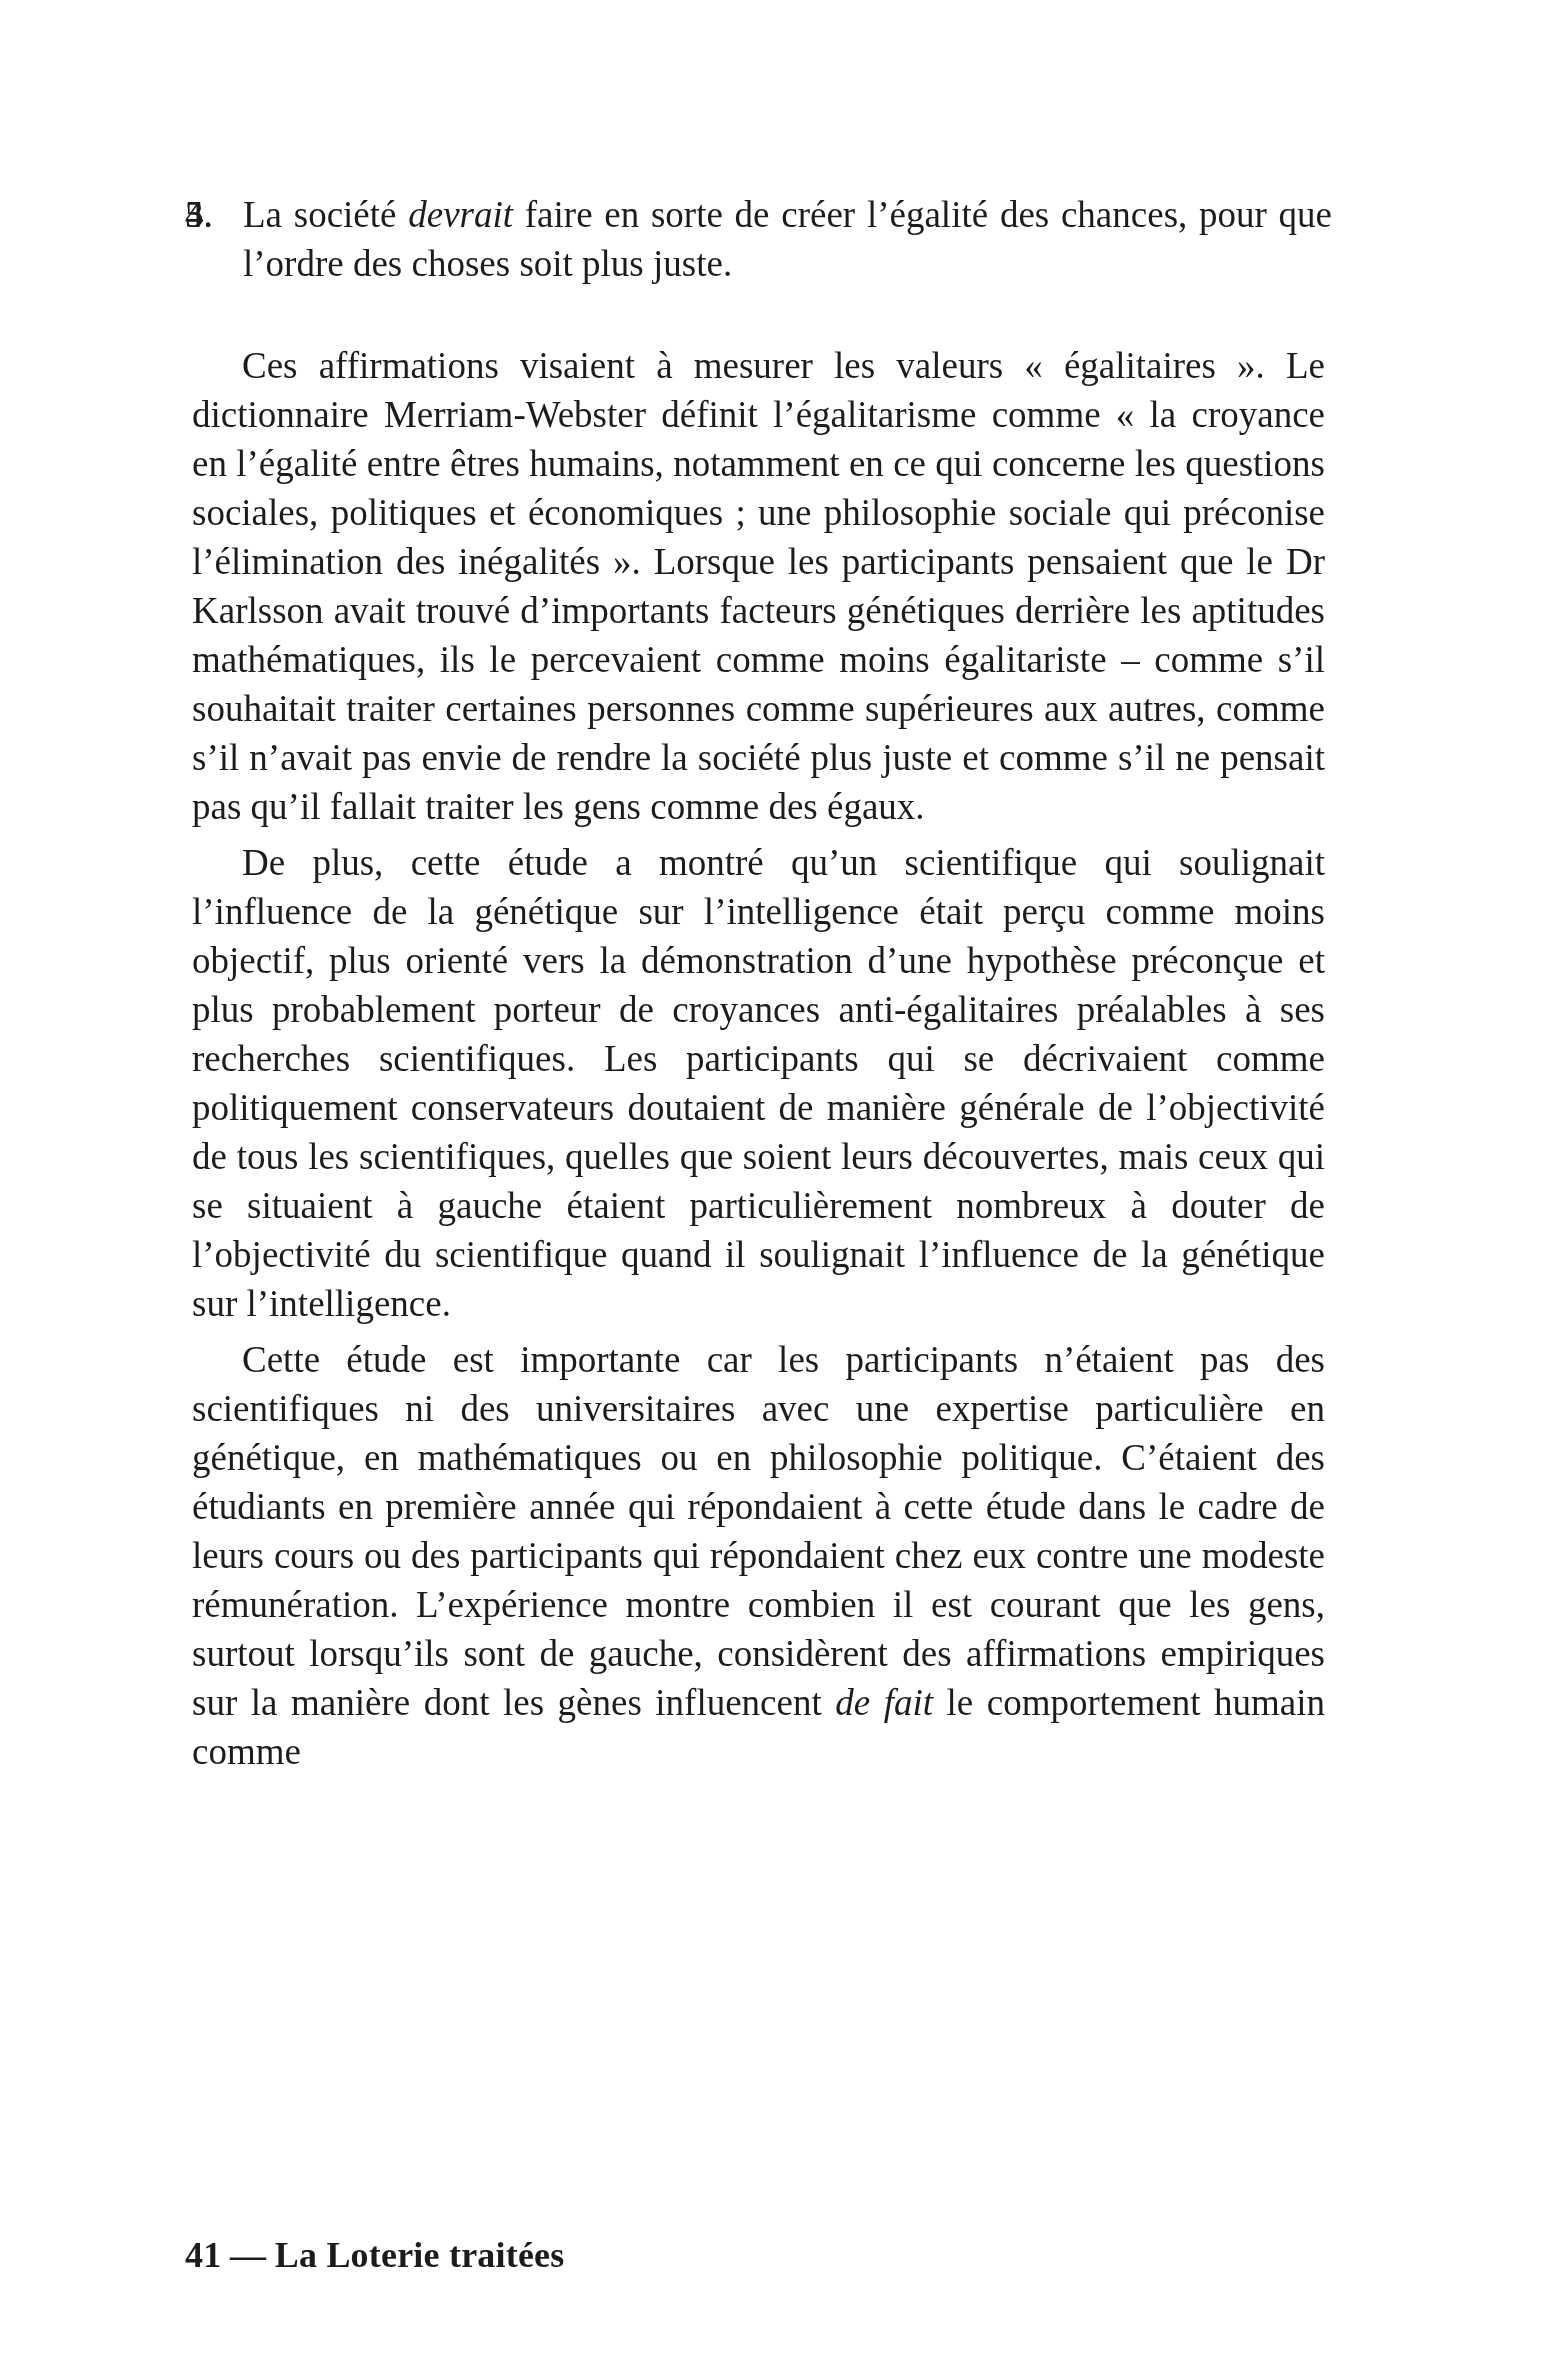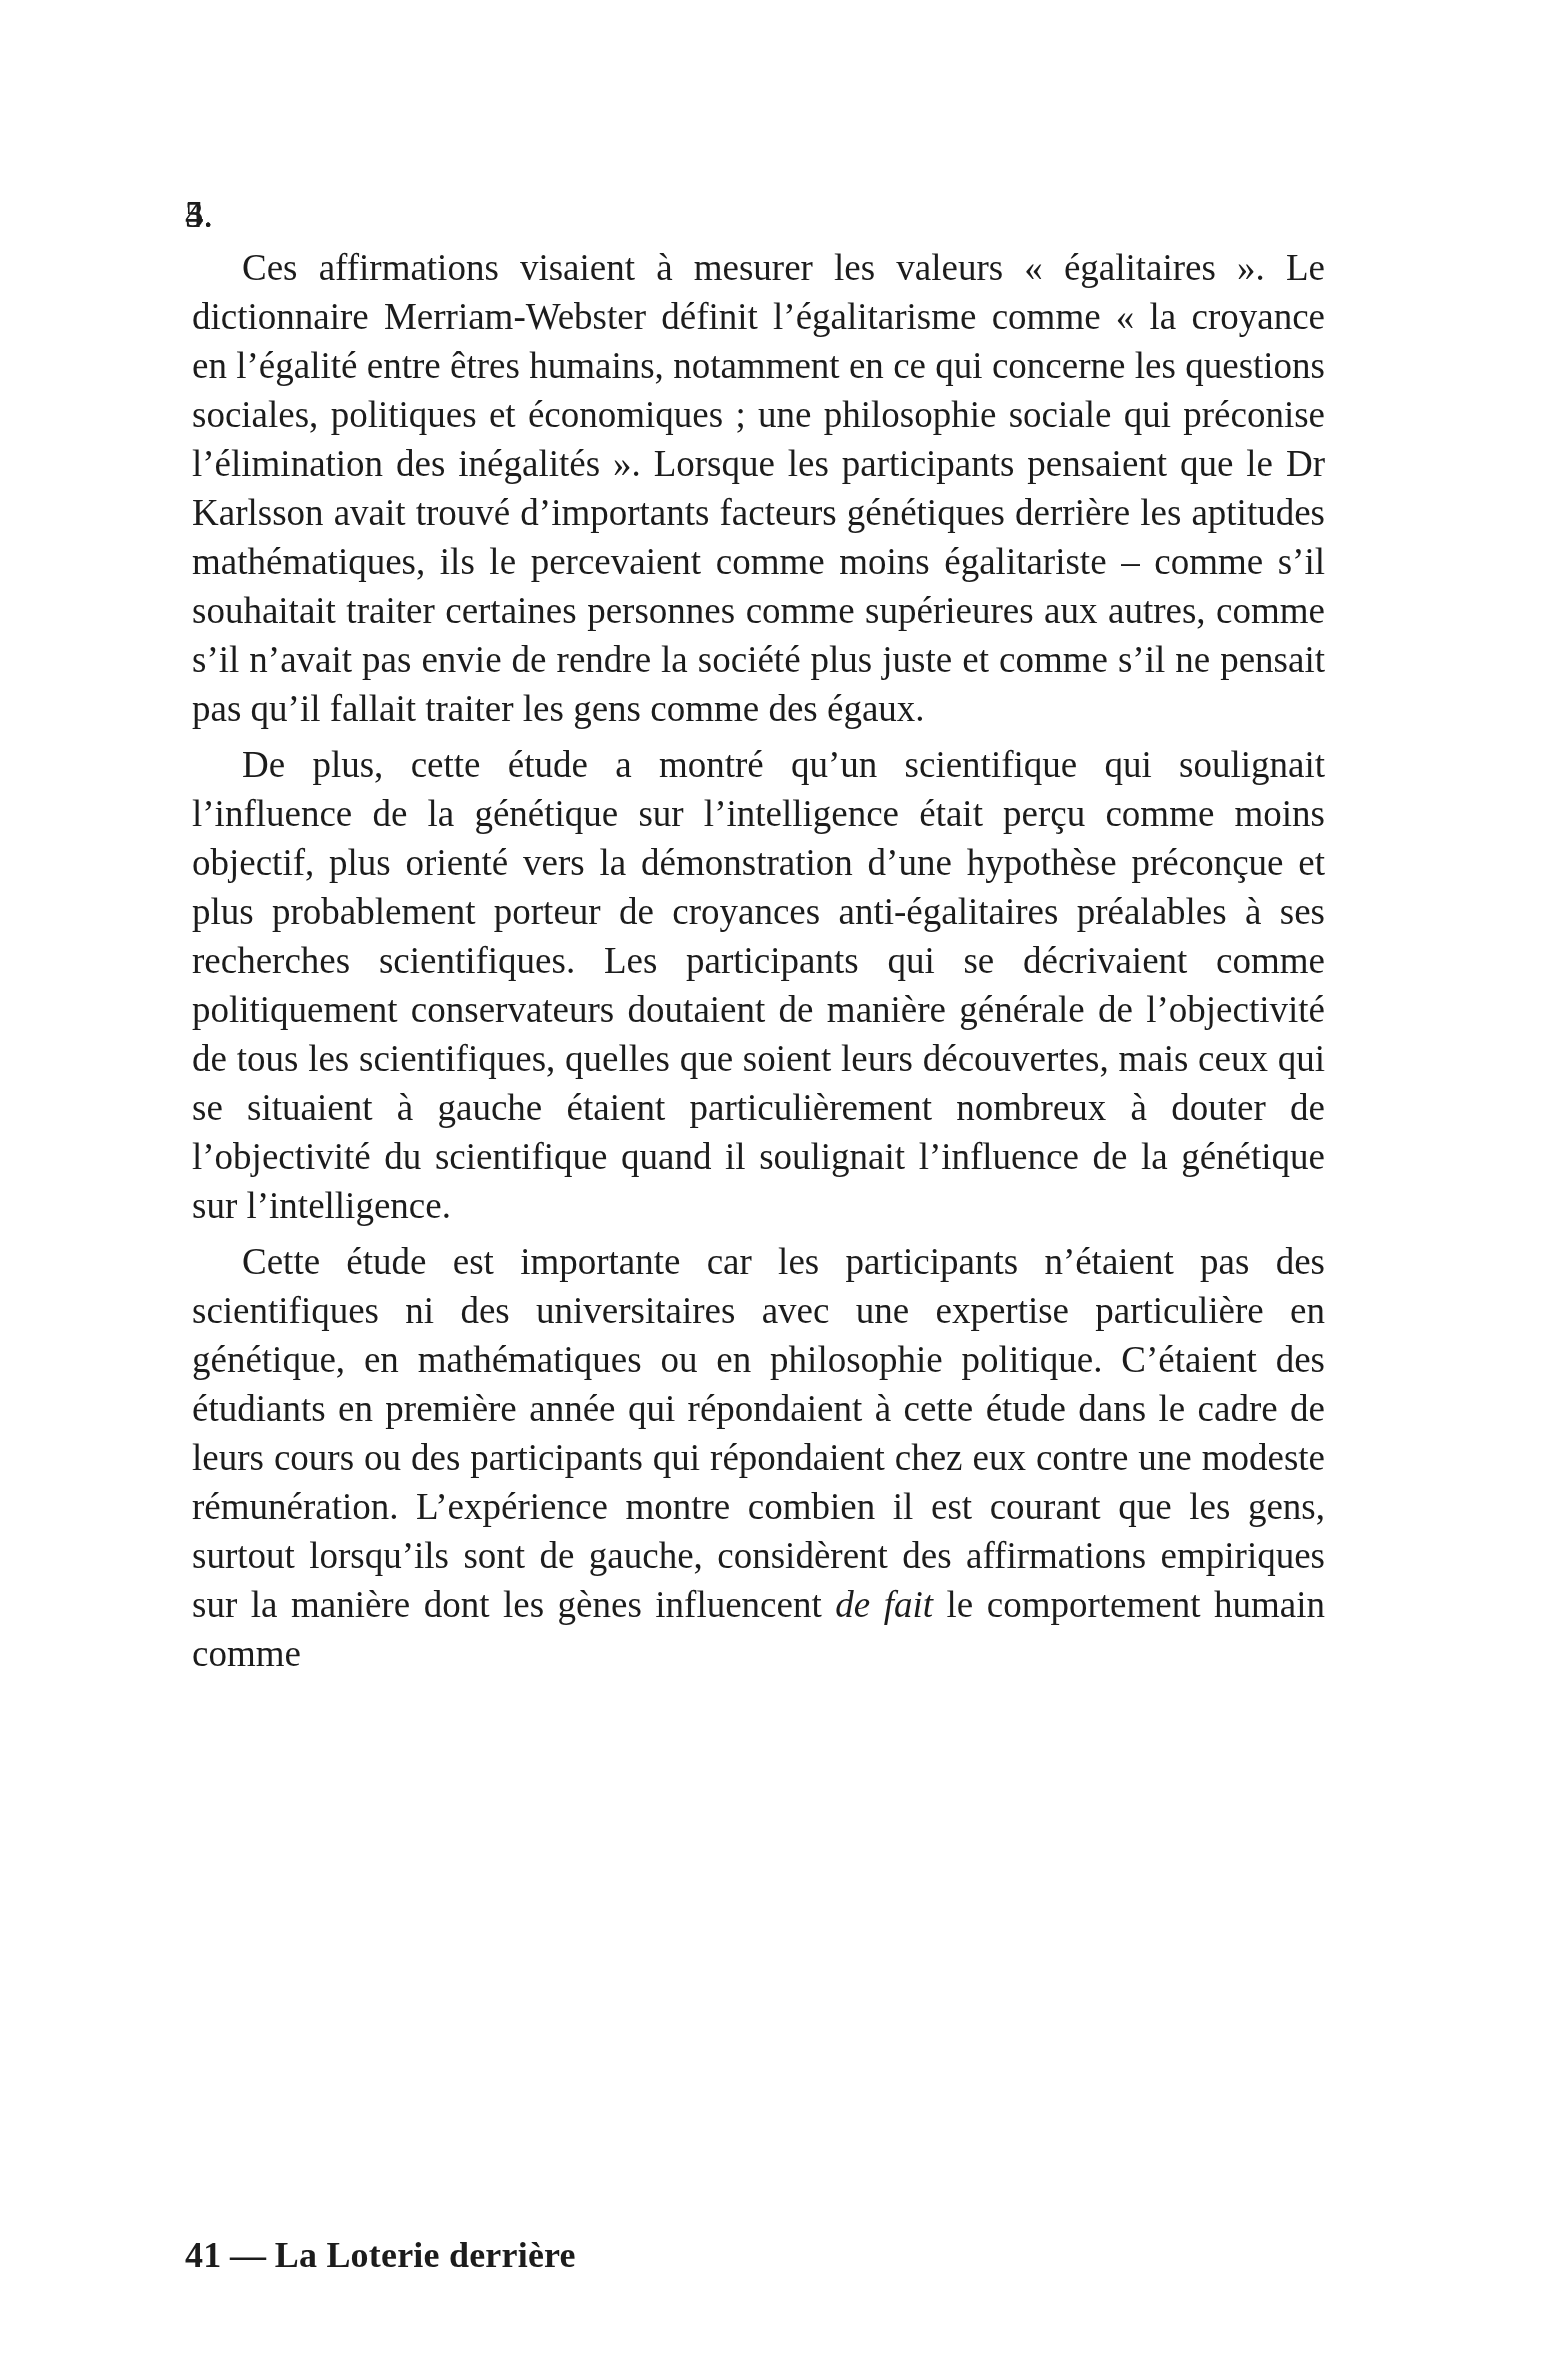--- a/index.html
+++ b/index.html
@@ -67,26 +67,27 @@
 
     <ol class="survey-list">
       <li class="list-item">
         <span class="num">3.</span>
       </li>
       <li class="list-item">
         <span class="num">4.</span>
       </li>
       <li class="list-item">
         <span class="num">5.</span>
+        <span class="li-text"><span>La société </span><em>devrait</em><span> faire en sorte de créer l’égalité des chances, pour que l’ordre des choses soit plus juste.</span></span>
       </li>
     </ol>
 
     <p class="body-para first"><span>Ces affirmations visaient à mesurer les valeurs «&nbsp;égalitaires&nbsp;». Le dictionnaire Merriam-Webster définit l’égalitarisme comme «&nbsp;la croyance en l’égalité entre êtres humains, notamment en ce qui concerne les questions sociales, politiques et économiques&nbsp;; une philosophie sociale qui préconise l’élimination des inégalités&nbsp;». Lorsque les participants pensaient que le Dr Karlsson avait trouvé d’importants facteurs génétiques derrière les aptitudes mathématiques, ils le percevaient comme moins égalitariste – comme s’il souhaitait traiter certaines personnes comme supérieures aux autres, comme s’il n’avait pas envie de rendre la société plus juste et comme s’il ne pensait pas qu’il fallait traiter les gens comme des égaux.</span></p>
     <p class="body-para"><span>De plus, cette étude a montré qu’un scientifique qui soulignait l’influence de la génétique sur l’intelligence était perçu comme moins objectif, plus orienté vers la démonstration d’une hypothèse préconçue et plus probablement porteur de croyances anti-égalitaires préalables à ses recherches scientifiques. Les participants qui se décrivaient comme politiquement conservateurs doutaient de manière générale de l’objectivité de tous les scientifiques, quelles que soient leurs découvertes, mais ceux qui se situaient à gauche étaient particulièrement nombreux à douter de l’objectivité du scientifique quand il soulignait l’influence de la génétique sur l’intelligence.</span></p>
     <p class="body-para"><span>Cette étude est importante car les participants n’étaient pas des scientifiques ni des universitaires avec une expertise particulière en génétique, en mathématiques ou en philosophie politique. C’étaient des étudiants en première année qui répondaient à cette étude dans le cadre de leurs cours ou des participants qui répondaient chez eux contre une modeste rémunération. L’expérience montre combien il est courant que les gens, surtout lorsqu’ils sont de gauche, considèrent des affirmations empiriques sur la manière dont les gènes influencent </span><em>de fait</em><span> le comportement humain comme</span></p>
 
   </main>
 
   <footer class="page-footer">
-    <span>41</span><span class="sep">—</span><span>La Loterie derrière</span>
+    <span>41</span><span class="sep">—</span><span>La Loterie traitées</span>
   </footer>
 </div>
 
 
 </body></html>

